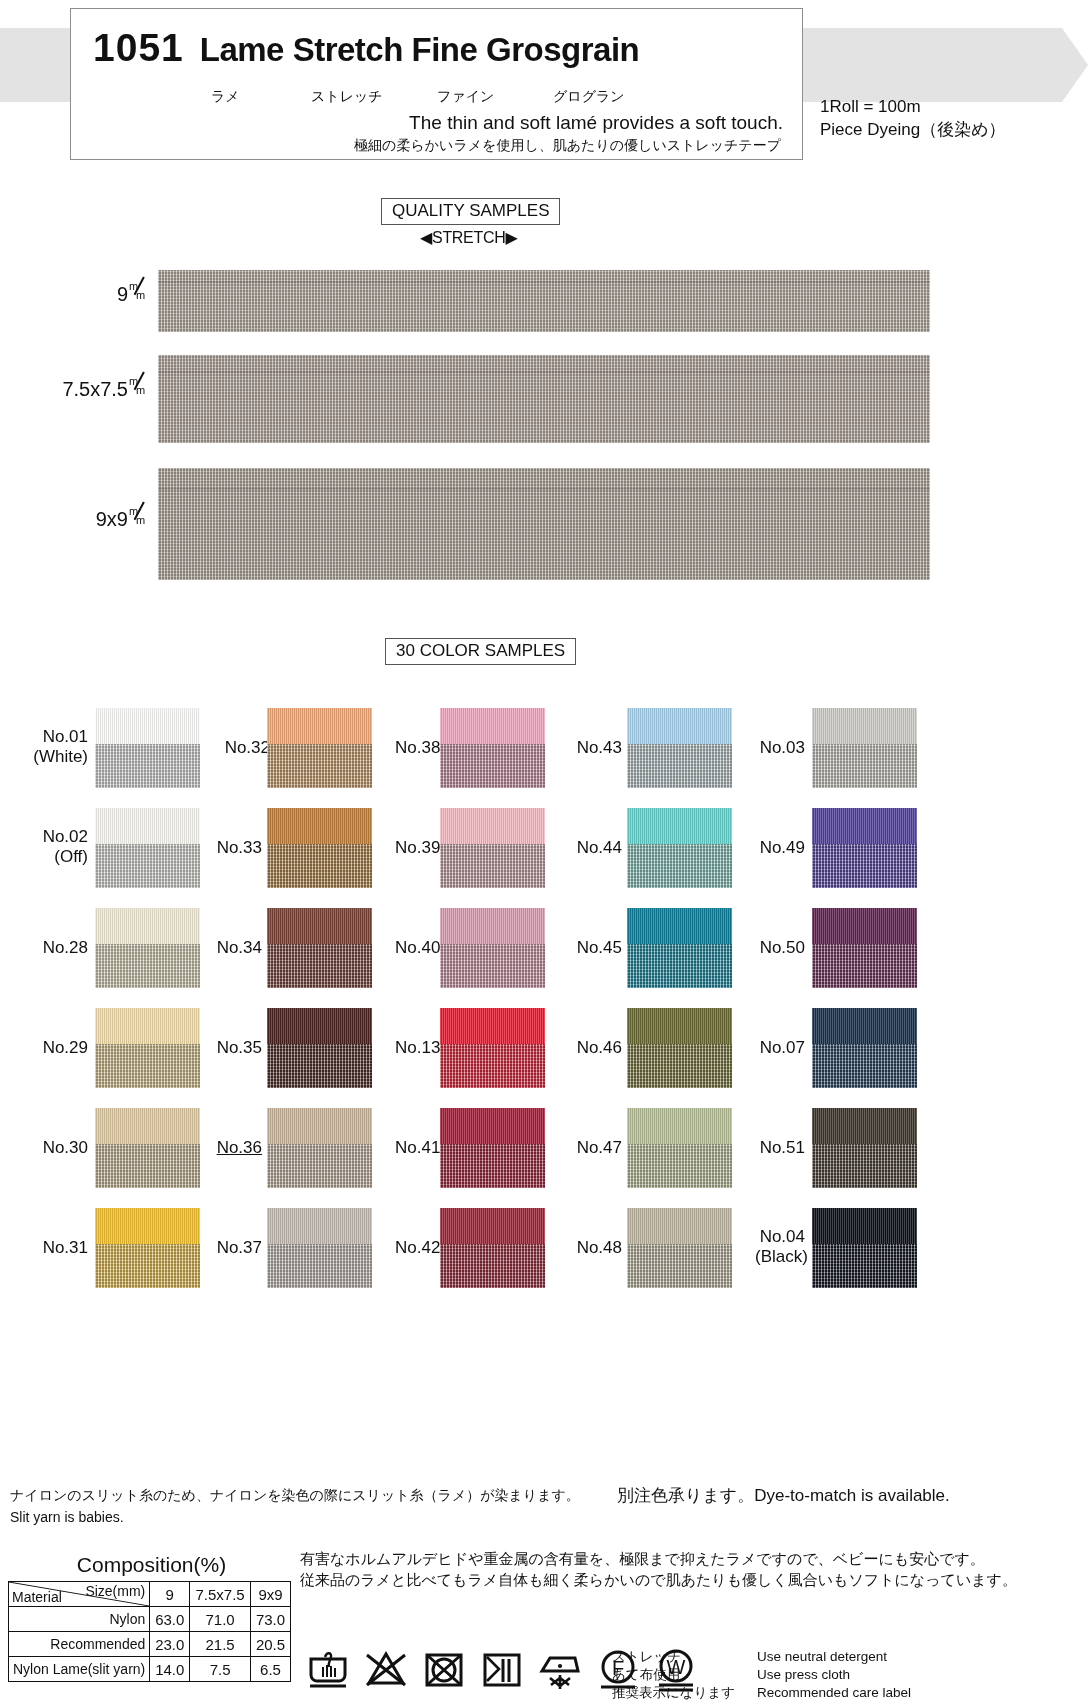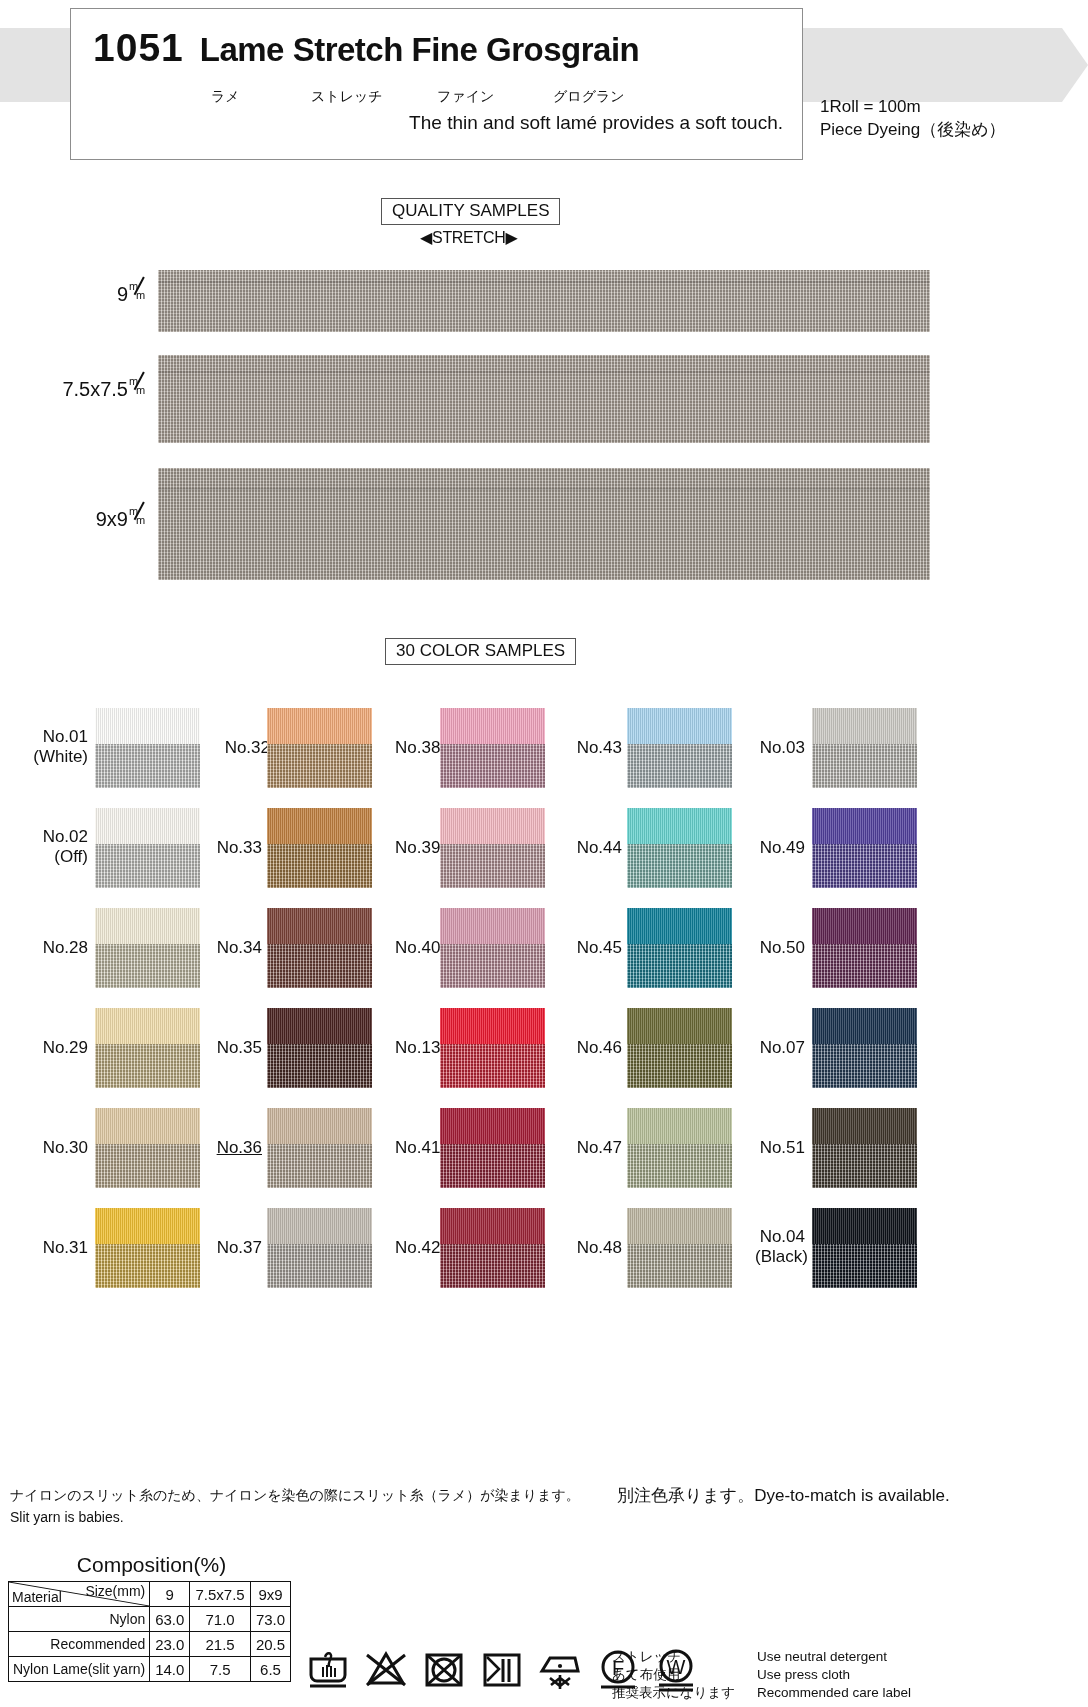--- a/index.html
+++ b/index.html
@@ -89,20 +89,21 @@
   <div id="title-line">
     <span id="title-code">1051</span><span id="title-name">Lame Stretch Fine Grosgrain</span>
   </div>
   <div class="kana-row">
     <span id="kana-0">ラメ</span>
     <span id="kana-1">ストレッチ</span>
     <span id="kana-2">ファイン</span>
     <span id="kana-3">グログラン</span>
   </div>
   <div id="title-en-sub">The thin and soft lamé provides a soft touch.</div>
+  <div id="title-jp-sub">極細の柔らかいラメを使用し、肌あたりの優しいストレッチテープ</div>
 </div>
 
 <div id="roll-info">
   <div>1Roll = 100m</div>
   <div>Piece Dyeing（後染め）</div>
 </div>
 
 <div class="sec-title" id="quality-title">QUALITY SAMPLES</div>
 
 <div id="stretch-row">
@@ -563,20 +564,22 @@
           <td class="mat">Nylon Lame(slit yarn)</td>
           <td>14.0</td>
           <td>7.5</td>
           <td>6.5</td>
         </tr>
       </tbody>
   </table>
 </div>
 
 <div id="safety">
+  <div class="jp-l">有害なホルムアルデヒドや重金属の含有量を、極限まで抑えたラメですので、ベビーにも安心です。</div>
+  <div class="jp-l">従来品のラメと比べてもラメ自体も細く柔らかいので肌あたりも優しく風合いもソフトになっています。</div>
 </div>
 
 <div id="care-row">
   <span class="care-ico">
     <svg viewBox="0 0 46 48" width="46" height="48">
       <path d="M6 14 H40 V30 a6 6 0 0 1 -6 6 H12 a6 6 0 0 1 -6 -6 Z" fill="none" stroke="#111" stroke-width="3"></path>
       <path d="M20 12 c2 -6 7 -4 6 0 c-1 4 -3 5 -2 10" fill="none" stroke="#111" stroke-width="2.4"></path>
       <path d="M18 22 v10 M22 20 v12 M26 21 v11 M30 23 v9" stroke="#111" stroke-width="2"></path>
       <path d="M5 41 H41" stroke="#111" stroke-width="3"></path>
     </svg>

